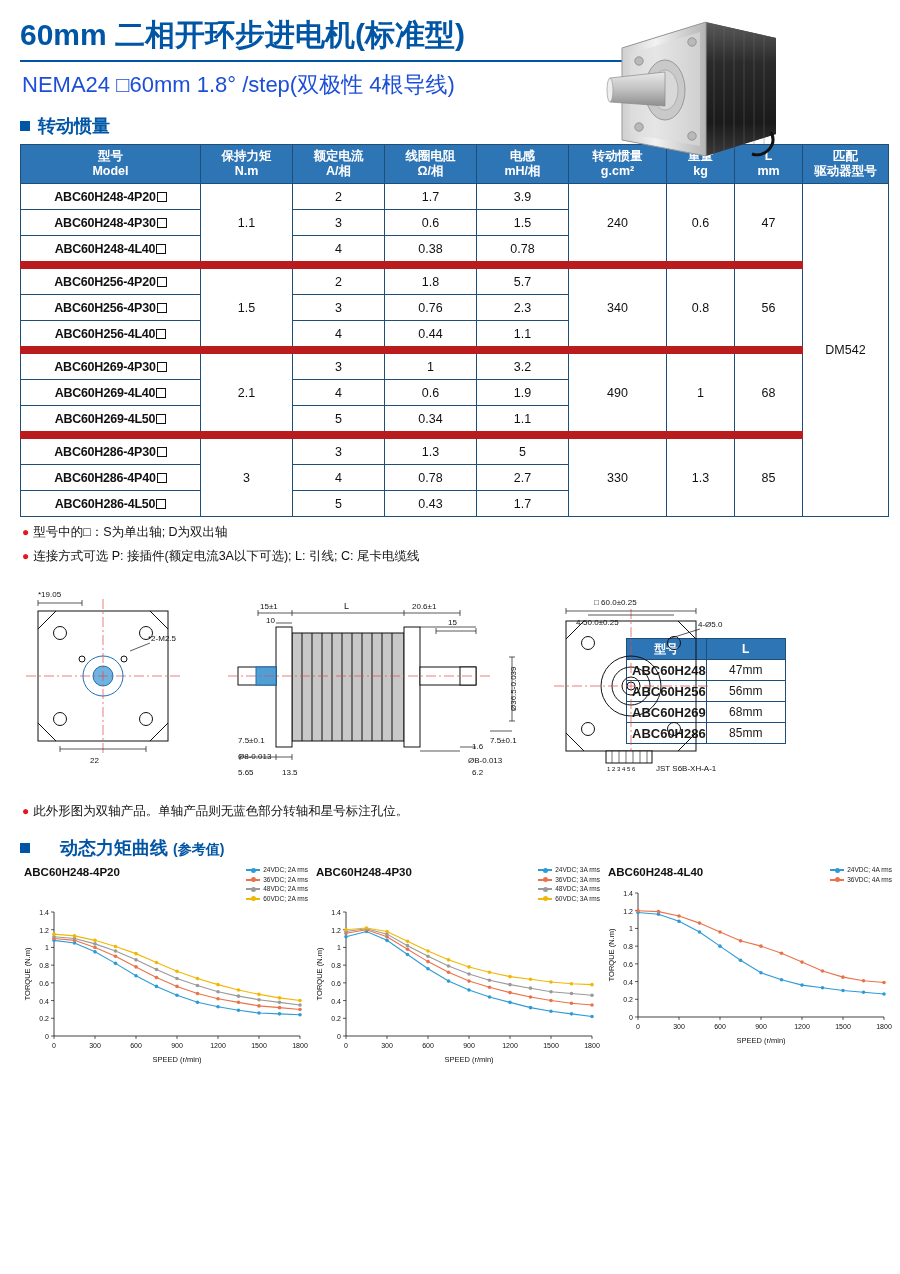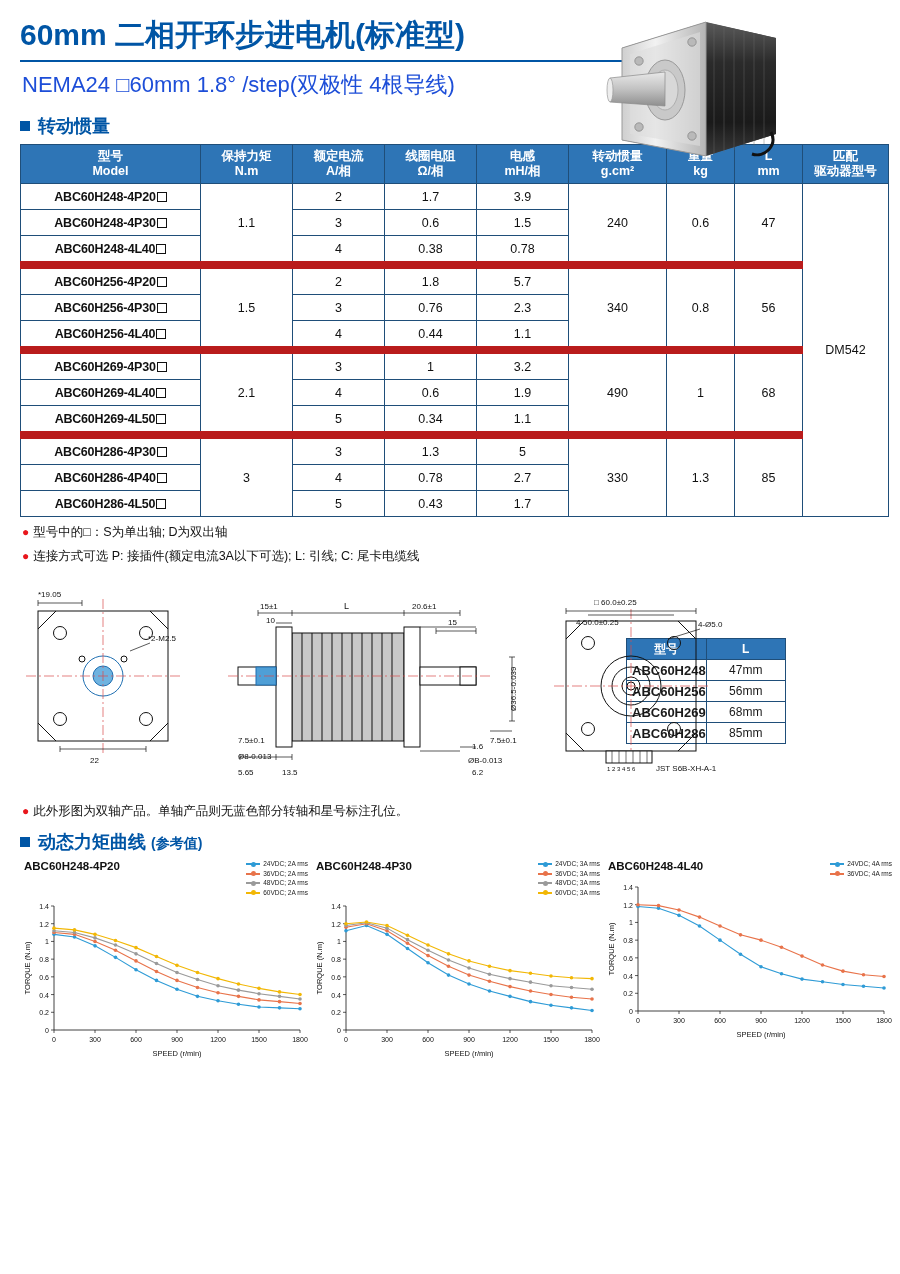--- a/index.html
+++ b/index.html
@@ -440,21 +440,21 @@
           <text x="636" y="200" fill="#111" stroke="none">JST S6B-XH-A-1</text>
         </g>
       </g>
     </svg>
   </div>
 
   <div class="bul" style="margin-top:2px;">
     <span class="dot">●</span><span>此外形图为双轴产品。单轴产品则无蓝色部分转轴和星号标注孔位。</span>
   </div>
 
-  <div class="sect" style="margin-top:10px;">
+  <div class="sect" style="margin-top:16px;gap:22px;">
     <span class="sq"></span>
     <span class="tx"><span>动态力矩曲线</span> <small>(参考值)</small></span>
   </div>
 
   <div class="curves">
 
     <div class="curve-box">
       <div style="display:flex;justify-content:space-between;align-items:flex-start;">
         <div class="curve-title">ABC60H248-4P20</div>
         <div class="legend">

